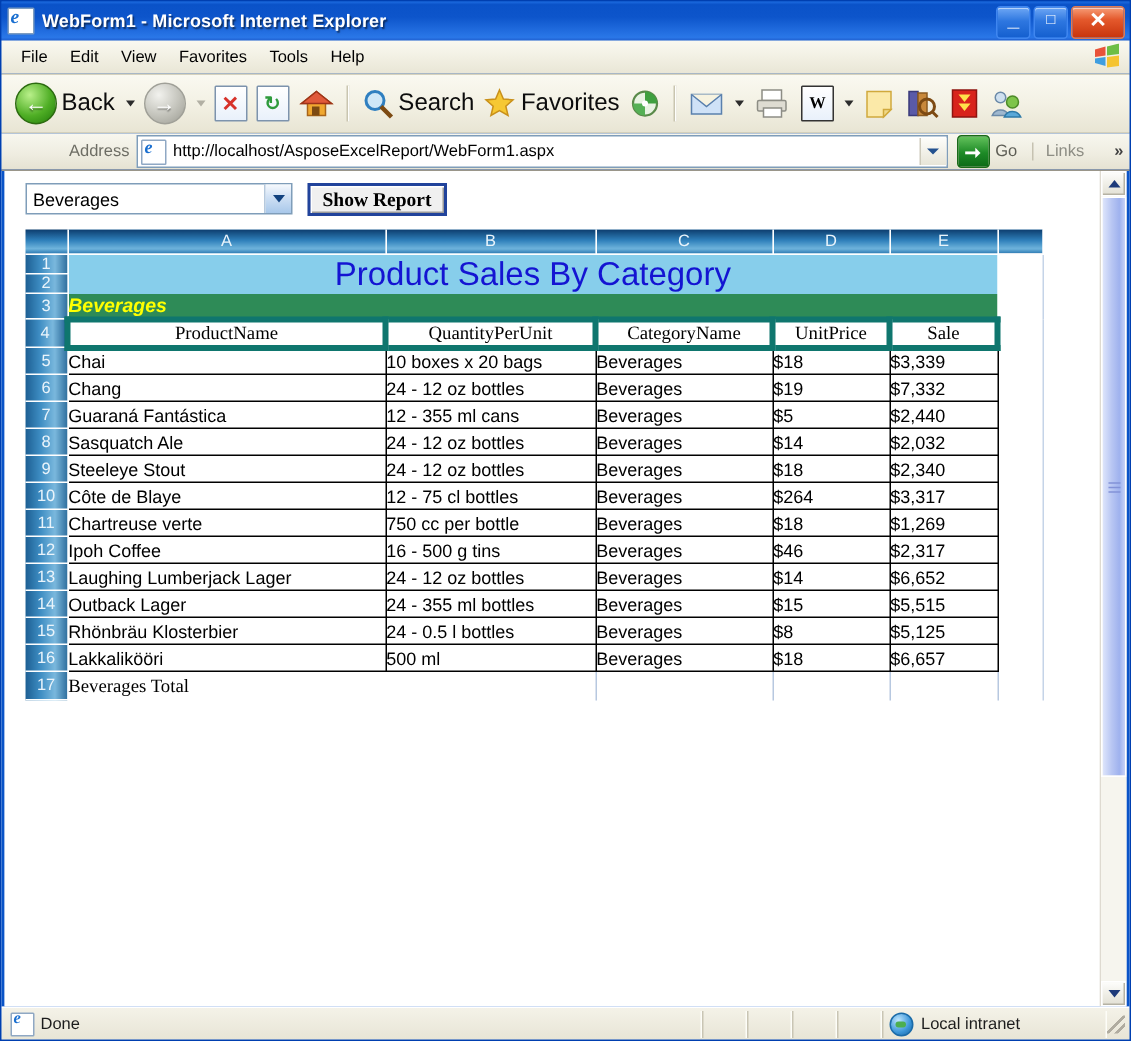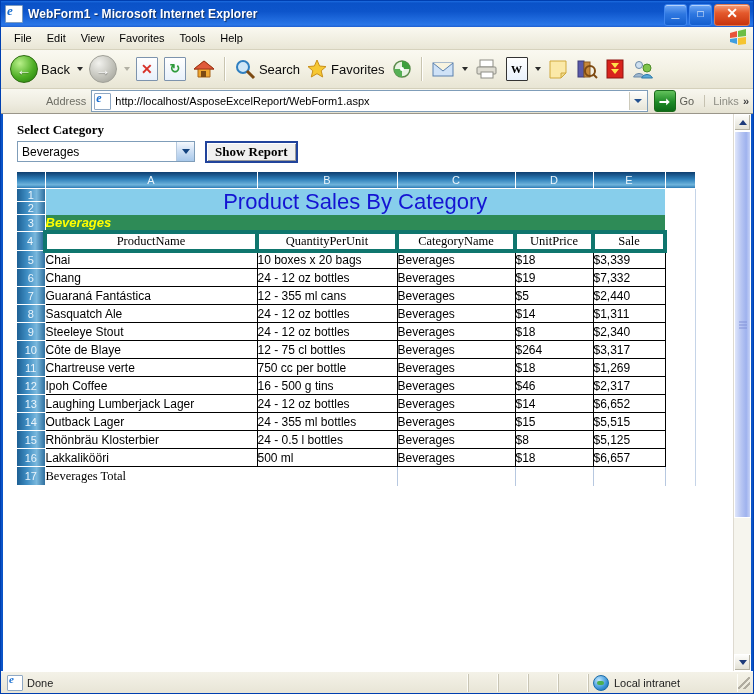--- a/index.html
+++ b/index.html
@@ -102,21 +102,21 @@
     background: linear-gradient(180deg,#faf9f1 0%,#f3f1e4 50%,#e8e5d4 100%);
     display: flex; align-items: center;
     padding-left: 6px;
     border-bottom: 1px solid #d4d0bb;
   }
   .tb-item {
     display: flex; align-items: center;
     height: 34px; padding: 0 3px;
     white-space: nowrap;
   }
-  .tb-label { font-size: 13px; color: #0c0c0c; margin-left: 3px; }
+  .tb-label { font-size: 16px; color: #0c0c0c; margin-left: 3px; }
   .tb-sep {
     width: 1px; height: 24px;
     background: #c9c5b0; margin: 0 5px;
     border-right: 1px solid #fefefc;
   }
   .tb-caret {
     width: 0; height: 0; margin: 0 3px 0 4px;
     border-left: 3.5px solid transparent;
     border-right: 3.5px solid transparent;
     border-top: 4px solid #2c2c2c;
@@ -205,21 +205,21 @@
     background: linear-gradient(180deg,#63c25c,#1d8a26 55%,#0d6b18);
     border: 1px solid #1a6a1a;
     color: #fff; font-size: 13px; font-weight: bold;
     display: flex; align-items: center; justify-content: center;
     line-height: 1;
   }
   .go-txt { font-size: 11px; color: #5c5c54; margin-left: 4px; }
   .links-area {
     display: flex; align-items: flex-start;
     margin-left: 10px; margin-right: 2px;
-    border-left: 1px solid #c6c2b1; padding-left: 8px;
+    border-left: 1px solid #c6c2b1; padding-left: 8px; gap: 16px;
   }
   .links-txt { font-size: 11px; color: #8d8d84; }
   .dchev { font-size: 11px; color: #404040; font-weight: bold; margin-left: 4px; }
 
   
   .pagewrap {
     flex: 1; display: flex;
     background: #fff;
     border-left: 2px solid #0a54c8;
     border-right: 2px solid #0a54c8;
@@ -616,21 +616,20 @@
     </div>
     <div class="links-area">
       <span class="links-txt">Links</span>
       <span class="dchev">»</span>
     </div>
   </div>
 
   <div class="pagewrap">
     <div class="page">
 
-      <div class="sel-label">Select Category</div>
       <div class="ctrl-row">
         <div class="sel-box">
           <span class="sel-val">Beverages</span>
           <span class="sel-arrow">
               <span class="c"></span>
             </span>
         </div>
         <div class="show-btn">Show Report</div>
       </div>
 
@@ -708,21 +707,21 @@
           <td class="data-cell">$5</td>
           <td class="data-cell">$2,440</td>
           <td class="empty-blue"></td>
         </tr>
         <tr>
           <td class="rowhead">8</td>
           <td class="data-cell">Sasquatch Ale</td>
           <td class="data-cell">24 - 12 oz bottles</td>
           <td class="data-cell">Beverages</td>
           <td class="data-cell">$14</td>
-          <td class="data-cell">$1,311</td>
+          <td class="data-cell">$2,032</td>
           <td class="empty-blue"></td>
         </tr>
         <tr>
           <td class="rowhead">9</td>
           <td class="data-cell">Steeleye Stout</td>
           <td class="data-cell">24 - 12 oz bottles</td>
           <td class="data-cell">Beverages</td>
           <td class="data-cell">$18</td>
           <td class="data-cell">$2,340</td>
           <td class="empty-blue"></td>

